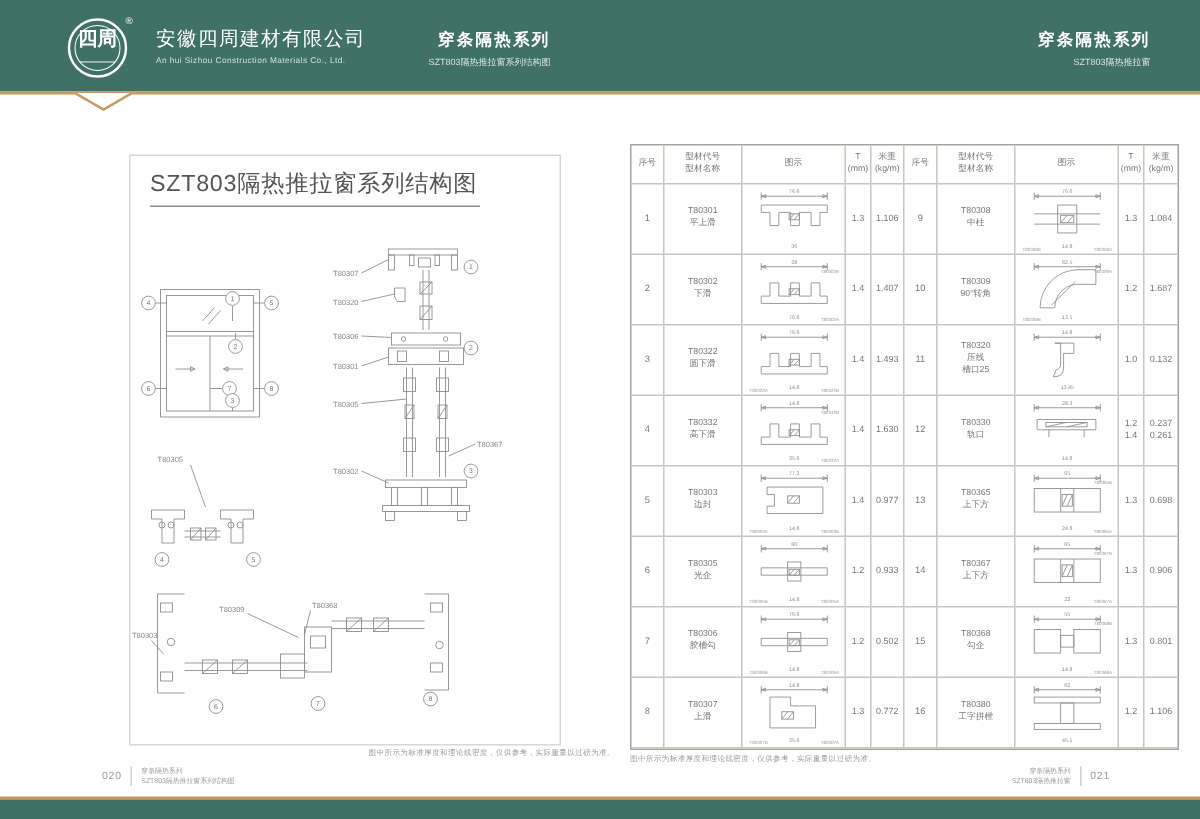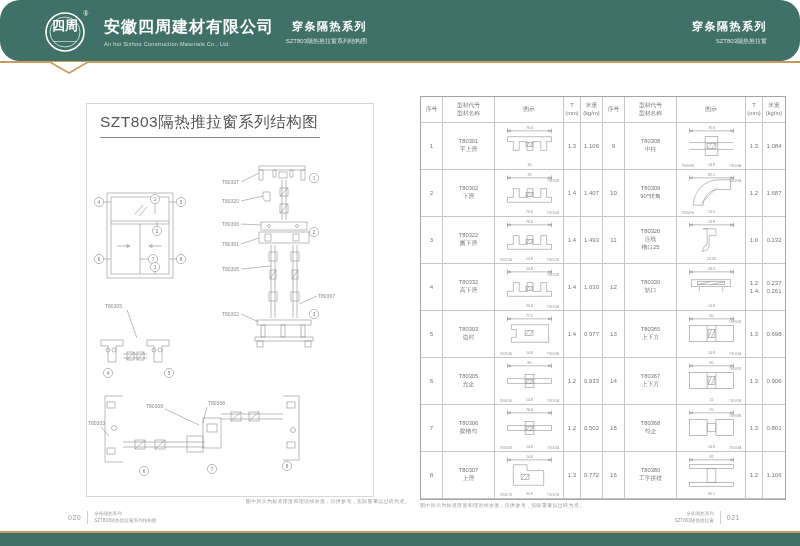--- a/index.html
+++ b/index.html
@@ -1,26 +1,26 @@
 <!DOCTYPE html>
 <html><head>
 <meta charset="utf-8">
 <style>
   html,body{margin:0;padding:0;}
   body{
     position:relative;width:800px;height:546px;background:#fff;overflow:hidden;
     font-family:"Liberation Sans",sans-serif;color:#666;
   }
   
-  .hdr{position:absolute;left:0;top:0;width:800px;height:61px;background:var(--green,#3f7166);border-radius:20px;}
+  .hdr{position:absolute;left:0;top:0;width:800px;height:61px;background:var(--green,#3f7166);}
   .gold-top{position:absolute;left:0;top:61px;width:800px;height:2px;background:var(--gold,#c79a62);}
   .notch{position:absolute;left:50px;top:62px;}
   .logo{position:absolute;left:42px;top:6px;}
   .company{position:absolute;left:104px;top:17px;color:#fff;}
-  .company .cn{font-size:16px;font-weight:bold;letter-spacing:1px;}
+  .company .cn{font-size:13px;font-weight:normal;letter-spacing:1px;}
   .company .en{font-size:5.5px;color:#cfe0da;margin-top:3px;letter-spacing:.3px;}
   .hdr-block{position:absolute;top:19px;text-align:right;color:#fff;}
   .hdr-mid{right:433px;}
   .hdr-right{right:33px;}
   .hdr-block .series{font-size:11px;font-weight:bold;letter-spacing:1.5px;}
   .hdr-block .sub{font-size:6px;color:#d8e4df;margin-top:3px;}
   
   .panel-left{position:absolute;left:86px;top:103px;width:286px;height:392px;border:1px solid #d8d8d3;background:#fff;}
   .ltitle{position:absolute;left:13px;top:8px;font-size:15.5px;color:#555;letter-spacing:.5px;
           border-bottom:1.5px solid #8c8c8c;padding:0 2px 4px 0;}

